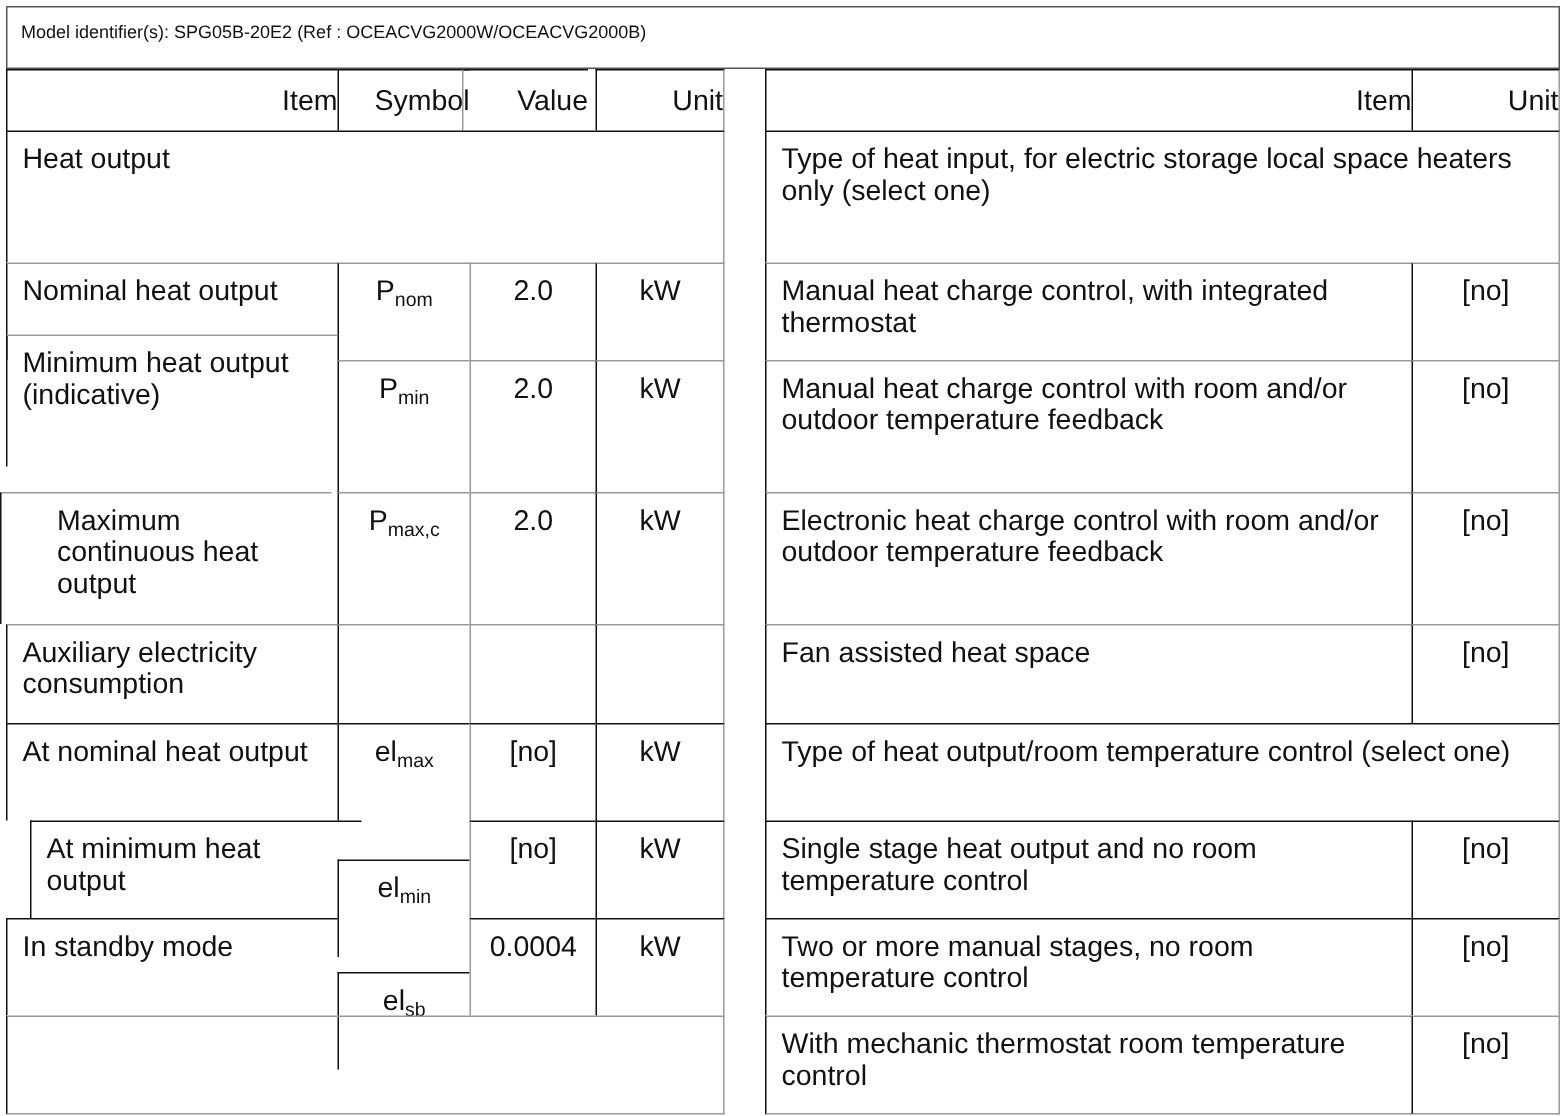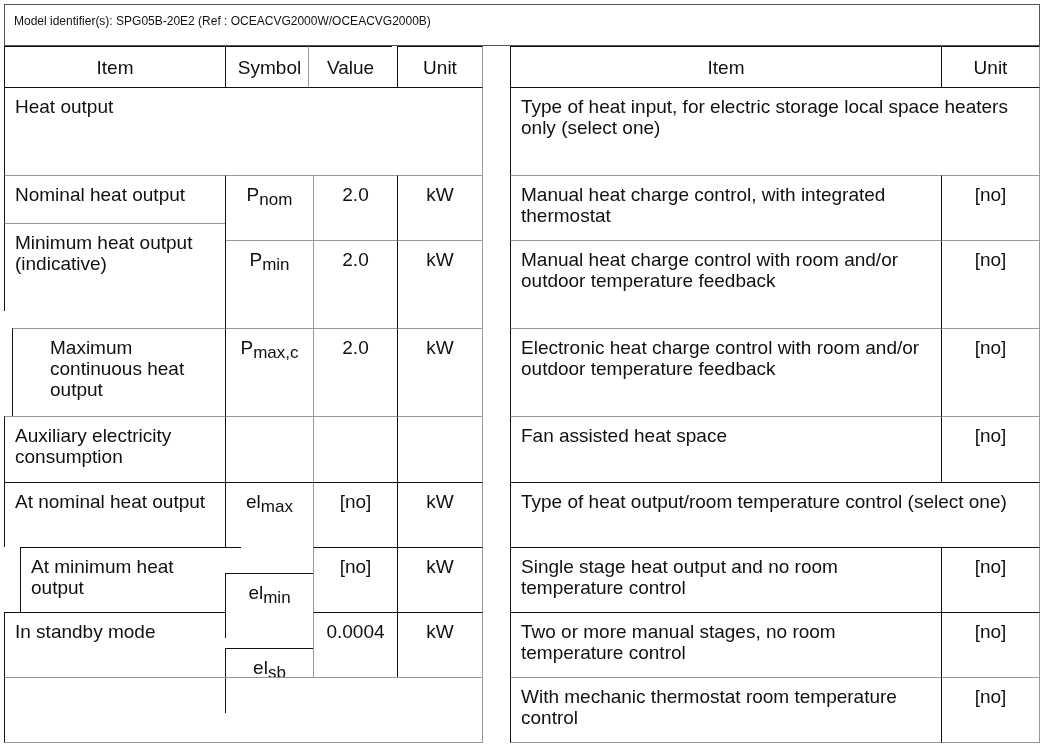--- a/index.html
+++ b/index.html
@@ -11,22 +11,22 @@
   .cell { position:absolute; box-sizing:border-box; font-size:19px; line-height:21px; }
   .bl { border-left:1px solid #111; }
   .bt { border-top:1px solid #111; }
   .bt-g { border-top:1.5px solid #999; }
   .br-g { border-right:1.5px solid #999; }
   .bb-g { border-bottom:1.5px solid #999; }
   .bl-g { border-left:1.5px solid #999; }
   .txt { padding:8px 10px 0 10px; }
   .center { text-align:center; padding-left:0; padding-right:0; }
   .bold { font-weight:normal; }
-  .hdr { padding-top:10px; text-align:center; }
-  sub { font-size:17px; vertical-align:-4px; line-height:0; }
+  .hdr { padding-top:10px; text-align:right; }
+  sub { font-size:13px; vertical-align:-4px; line-height:0; }
 </style>
 </head>
 <body>
 
 <div class="title-bar">Model identifier(s): SPG05B-20E2 (Ref :  OCEACVG2000W/OCEACVG2000B)</div>
 
 <div>
 
   <div class="cell bl bt hdr" style="left:4px;top:46px;width:221px;height:41px;">Item</div>
   <div class="cell bl bt hdr" style="left:225px;top:46px;width:88px;height:41px;">Symbol</div>
@@ -38,21 +38,21 @@
   <div class="cell bl bt-g txt" style="left:4px;top:175px;width:221px;height:65px;">Nominal heat output</div>
   <div class="cell bl bt-g txt center" style="left:225px;top:175px;width:88px;height:65px;"><span>P</span><sub>nom</sub></div>
   <div class="cell bl-g bt-g txt center" style="left:313px;top:175px;width:84px;height:65px;">2.0</div>
   <div class="cell bl bt-g br-g txt center" style="left:397px;top:175px;width:86px;height:65px;">kW</div>
 
   <div class="cell bl bt-g txt" style="left:4px;top:223px;width:221px;height:88px;">Minimum heat output (indicative)</div>
   <div class="cell bl bt-g txt center" style="left:225px;top:240px;width:88px;height:88px;"><span>P</span><sub>min</sub></div>
   <div class="cell bl-g bt-g txt center" style="left:313px;top:240px;width:84px;height:88px;">2.0</div>
   <div class="cell bl bt-g br-g txt center" style="left:397px;top:240px;width:86px;height:88px;">kW</div>
 
-  <div class="cell bl bt-g txt" style="left:12px;top:328px;width:221px;height:88px;padding-left:37px;">Maximum continuous heat output</div>
+  <div class="cell bl bt-g txt" style="left:0;top:328px;width:221px;height:88px;padding-left:37px;">Maximum continuous heat output</div>
   <div class="cell bl bt-g txt center" style="left:225px;top:328px;width:88px;height:88px;"><span>P</span><sub>max,c</sub></div>
   <div class="cell bl-g bt-g txt center" style="left:313px;top:328px;width:84px;height:88px;">2.0</div>
   <div class="cell bl bt-g br-g txt center" style="left:397px;top:328px;width:86px;height:88px;">kW</div>
 
   <div class="cell bl bt-g txt bold" style="left:4px;top:416px;width:221px;height:66px;">Auxiliary electricity consumption</div>
   <div class="cell bl bt-g" style="left:225px;top:416px;width:88px;height:66px;"></div>
   <div class="cell bl-g bt-g" style="left:313px;top:416px;width:84px;height:66px;"></div>
   <div class="cell bl bt-g br-g" style="left:397px;top:416px;width:86px;height:66px;"></div>
 
   <div class="cell bl bt txt" style="left:4px;top:482px;width:221px;height:65px;">At nominal heat output</div>

